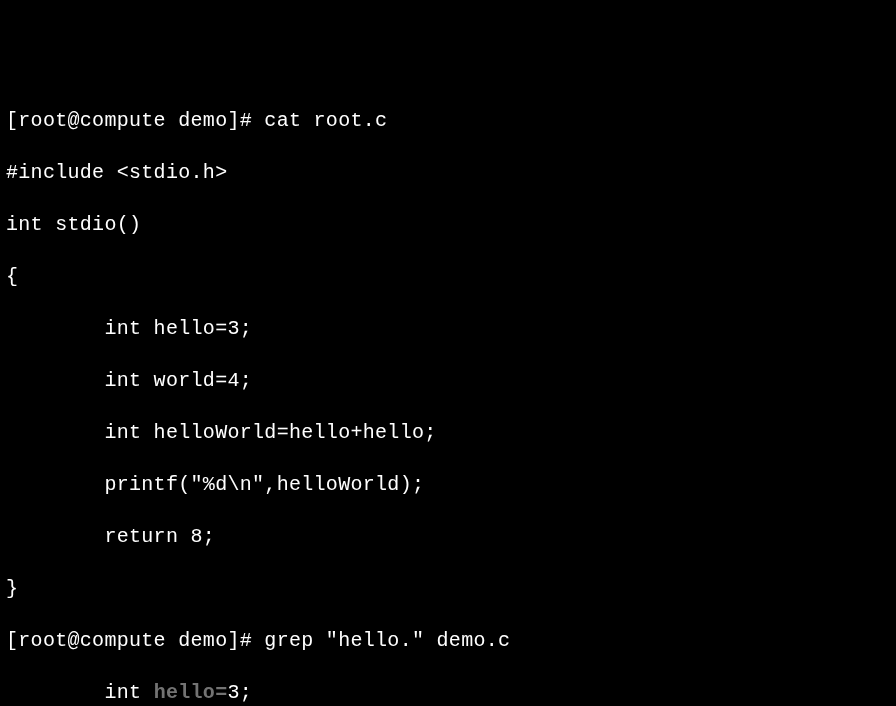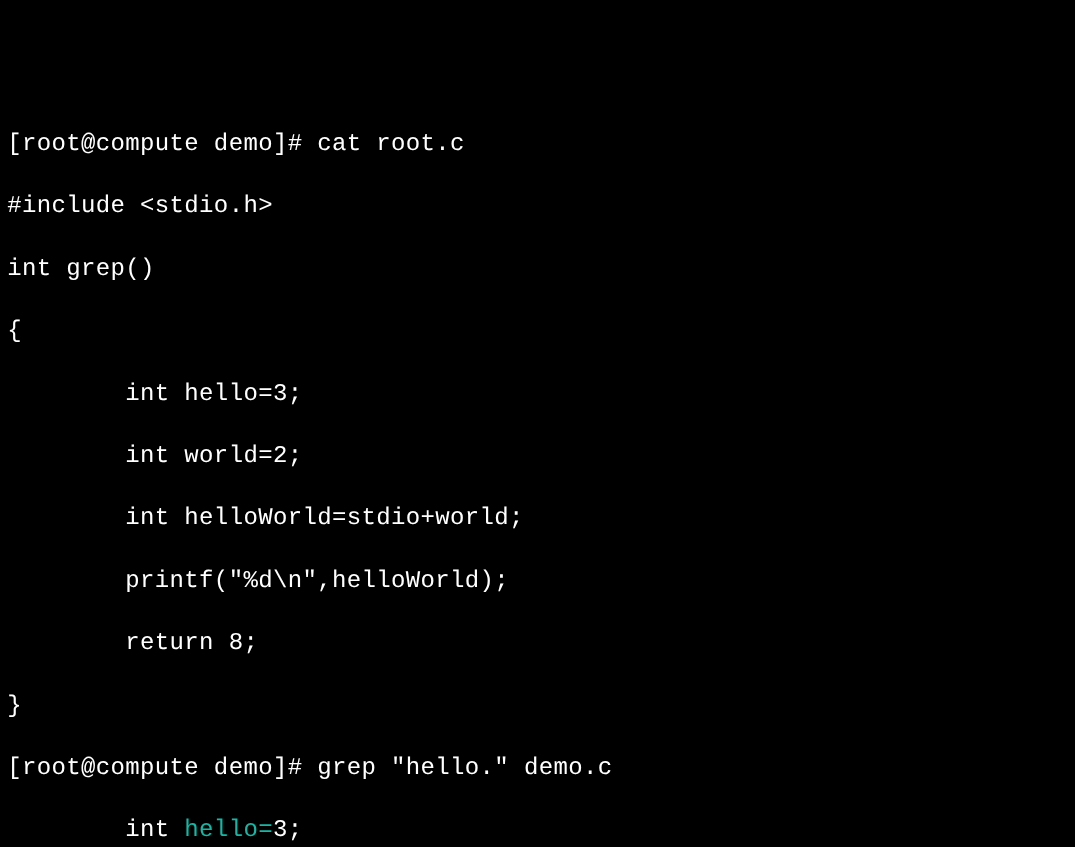--- a/index.html
+++ b/index.html
@@ -10,34 +10,34 @@
     font-size: 20px;
     line-height: 1.3;
     padding: 4px 6px;
     width: 896px;
     height: 706px;
     overflow: hidden;
     white-space: pre;
     letter-spacing: 0.3px;
   }
   .line { display: block; }
-  .hl { color: #14b8a6; font-weight: normal; }
+  .hl { color: #737373; font-weight: bold; }
 </style>
 </head>
 <body>
 
 
 
 <span class="line"><span>[root@compute demo]# </span><span>cat root.c</span></span>
 <span class="line">#include &lt;stdio.h&gt;</span>
-<span class="line">int grep()</span>
+<span class="line">int stdio()</span>
 <span class="line">{</span>
 <span class="line">        int hello=3;</span>
-<span class="line">        int world=2;</span>
-<span class="line">        int helloWorld=stdio+world;</span>
+<span class="line">        int world=4;</span>
+<span class="line">        int helloWorld=hello+hello;</span>
 <span class="line">        printf("%d\n",helloWorld);</span>
 <span class="line">        return 8;</span>
 <span class="line">}</span>
 <span class="line"><span>[root@compute demo]# </span><span>grep "hello." demo.c</span></span>
 <span class="line"><span>        int </span><span class="hl">hello=</span><span>3;</span></span>
 
 
 
 
 

